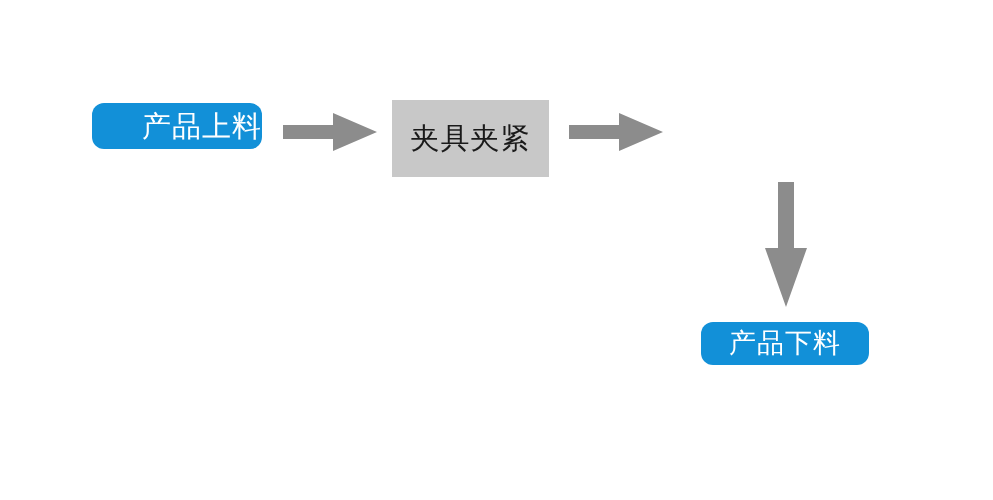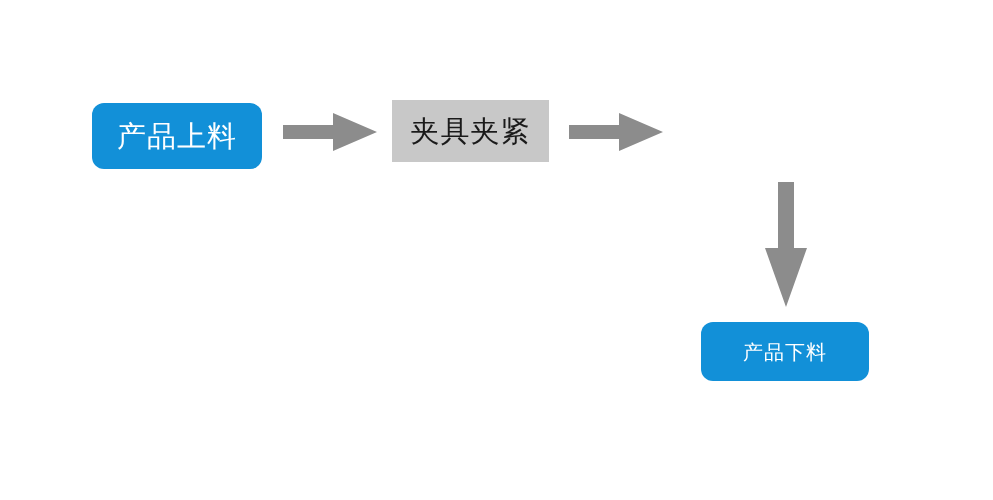--- a/index.html
+++ b/index.html
@@ -41,24 +41,24 @@
     letter-spacing: 1px;
   }
   .arrow {
     position: absolute;
   }
   .arrow svg {
     display: block;
     overflow: visible;
   }
   
-  #node-load      { left: 92px;  top: 103px; width: 170px; height: 66px;  font-size: 29px; }
-  #node-clamp     { left: 392px; top: 100px; width: 157px; height: 62px;  font-size: 29px; }
+  #node-load      { left: 92px;  top: 103px; width: 170px; height: 46px;  font-size: 29px; justify-content: flex-end; }
+  #node-clamp     { left: 392px; top: 100px; width: 157px; height: 77px;  font-size: 29px; }
   #node-weld      { left: 678px; top: 97px;  width: 214px; height: 79px;  font-size: 29px; }
-  #node-unload    { left: 701px; top: 322px; width: 168px; height: 59px;  font-size: 20px; }
+  #node-unload    { left: 701px; top: 322px; width: 168px; height: 43px;  font-size: 27px; }
   
   #arrow-load-clamp  { left: 283px; top: 113px; width: 94px;  height: 38px; }
   #arrow-clamp-weld  { left: 569px; top: 113px; width: 94px;  height: 38px; }
   #arrow-weld-unload { left: 765px; top: 182px; width: 42px;  height: 125px; }
 </style>
 </head>
 <body>
 
 <div id="canvas">
 

